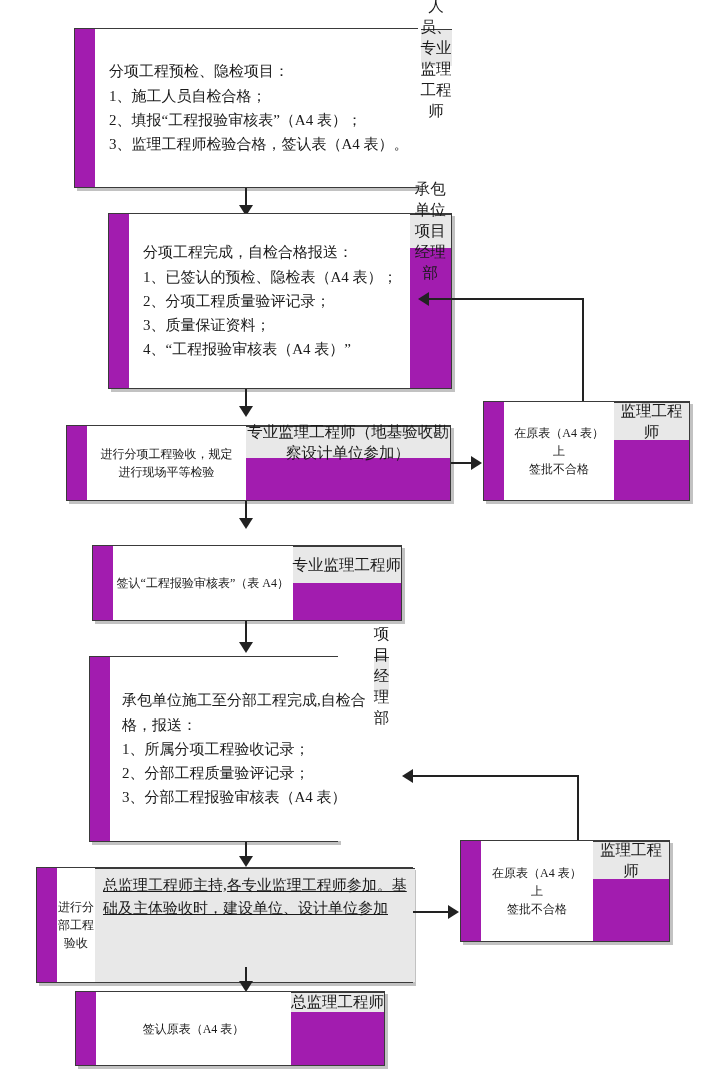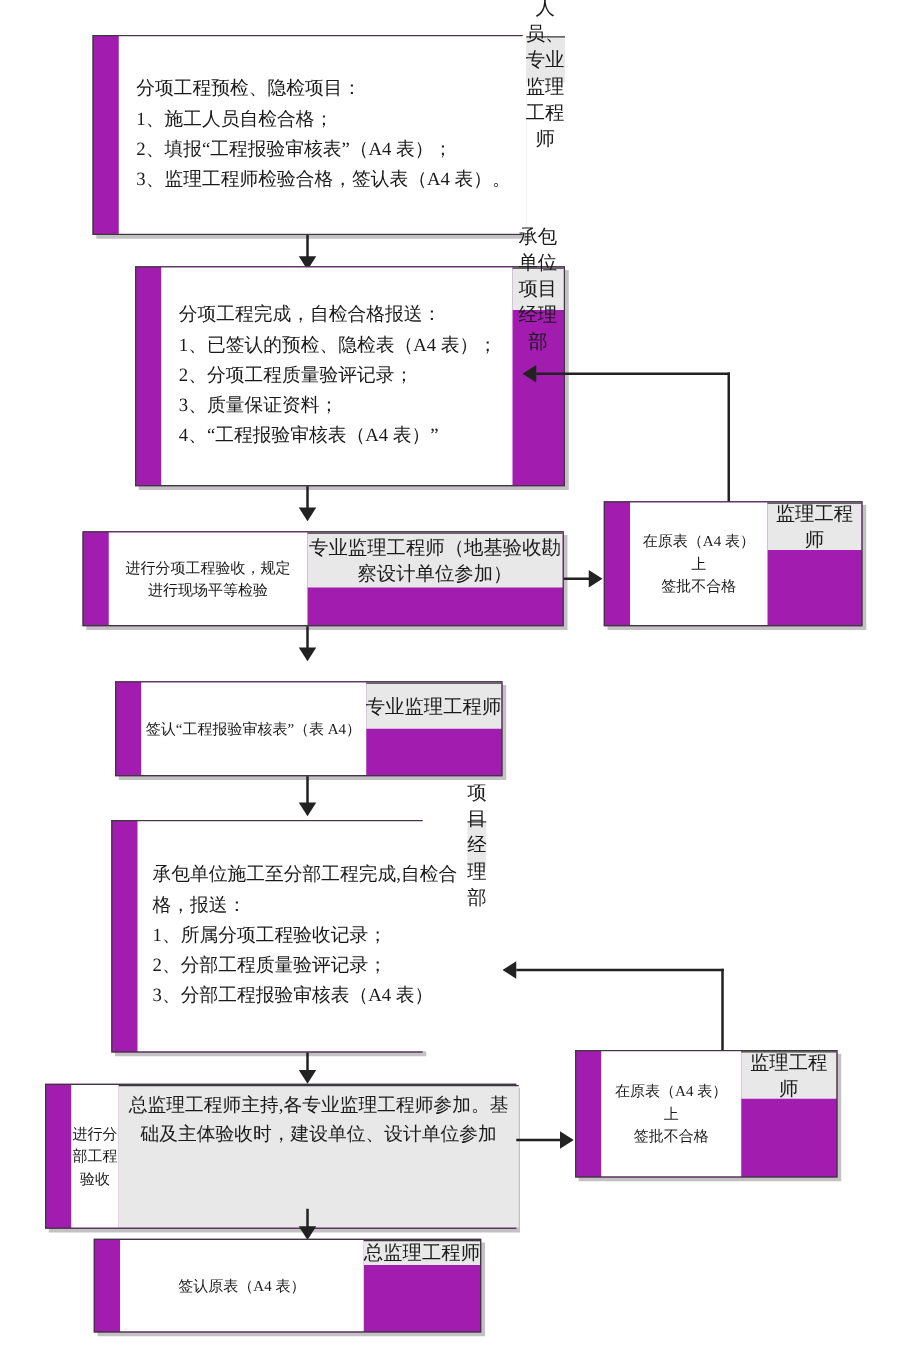--- a/index.html
+++ b/index.html
@@ -123,21 +123,21 @@
   <div class="hline" style="left:429px;top:298px;width:155px;"></div>
   <div class="vline" style="left:582px;top:298px;height:104px;"></div>
 
   <div class="vline" style="left:245px;top:389px;height:24px;"></div>
   <div class="arrow-down" style="left:239px;top:406px;"></div>
 
   <div class="node" style="left:66px;top:425px;width:385px;height:76px;">
     <div class="body center-body" style="padding:0 8px;">
       <span class="ln">进行分项工程验收，规定进行现场平等检验</span>
     </div>
-    <div class="actor" style="height:44px;">
+    <div class="actor" style="height:32px;">
       <span class="actor-txt">专业监理工程师（地基验收勘察设计单位参加）</span>
     </div>
   </div>
 
   <div class="hline" style="left:451px;top:462px;width:21px;"></div>
   <div class="arrow-right" style="left:471px;top:456px;"></div>
 
   <div class="node" style="left:483px;top:401px;width:207px;height:100px;">
     <div class="body center-body" style="padding:5px 6px;">
       <span class="ln">在原表（A4 表）上</span>
@@ -180,21 +180,21 @@
   <div class="hline" style="left:413px;top:775px;width:166px;"></div>
   <div class="vline" style="left:577px;top:775px;height:66px;"></div>
 
   <div class="vline" style="left:245px;top:842px;height:16px;"></div>
   <div class="arrow-down" style="left:239px;top:856px;"></div>
 
   <div class="node" style="left:36px;top:867px;width:377px;height:116px;">
     <div class="body center-body" style="flex:0 0 38px;">
       <span class="ln">进行分部工程验收</span>
     </div>
-    <div class="actor wrap-body" style="flex:1 1 auto;display:block;text-align:center;padding:5px 8px;">
+    <div class="actor wrap-body" style="flex:1 1 auto;display:block;text-align:left;padding:5px 8px;text-decoration:underline;">
       <span class="ln">总监理工程师主持,各专业监理工程师参加。基</span>
       <span class="ln">础及主体验收时，建设单位、设计单位参加</span>
     </div>
   </div>
 
   <div class="hline" style="left:413px;top:911px;width:36px;"></div>
   <div class="arrow-right" style="left:448px;top:905px;"></div>
 
   <div class="node" style="left:460px;top:840px;width:210px;height:102px;">
     <div class="body center-body" style="padding:5px 6px;">

